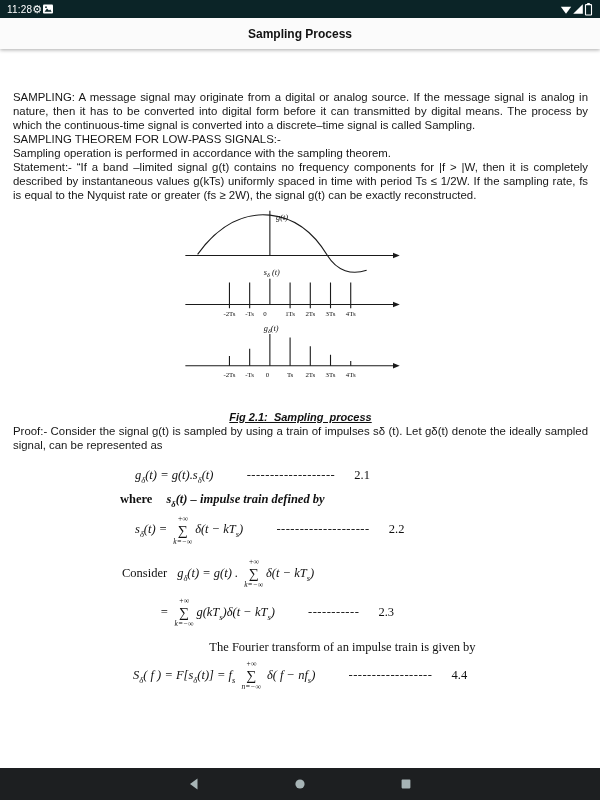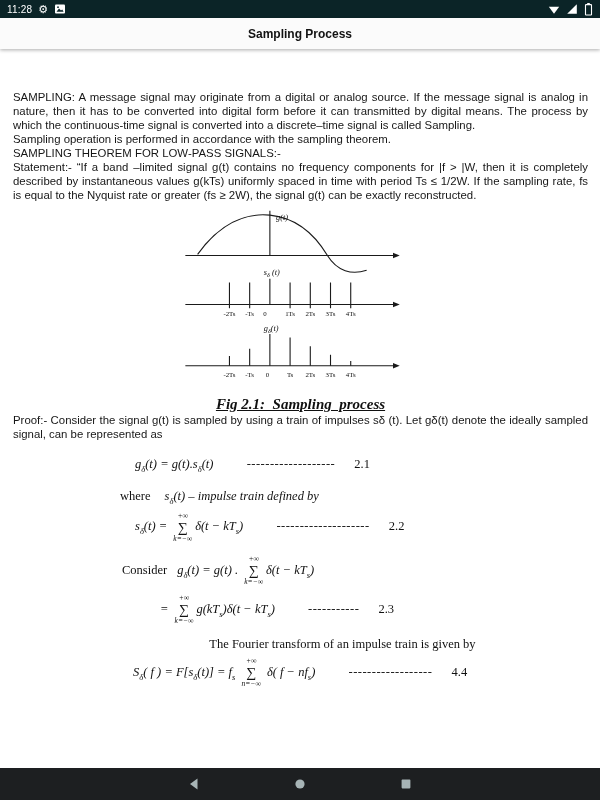--- a/index.html
+++ b/index.html
@@ -1,56 +1,56 @@
 <!DOCTYPE html>
 <html><head>
 <meta charset="utf-8">
 <style>
   html,body{margin:0;padding:0;}
   body{width:600px;height:800px;background:#e9e9e9;font-family:"Liberation Sans",sans-serif;}
   .screen{position:relative;width:600px;height:800px;background:#fff;display:flex;flex-direction:column;overflow:hidden;}
 
   
   .status-bar{flex:0 0 18px;height:18px;background:#0b2427;color:#fff;display:flex;align-items:center;justify-content:space-between;padding:0 7px;}
-  .sb-group{display:flex;align-items:center;gap:6px;}
+  .sb-group{display:flex;align-items:center;gap:0;}
   .sb-time{font-size:10px;letter-spacing:.2px;}
   .gear{font-size:11px;line-height:1;color:#fff;}
   .sb-ic{display:block;}
 
   
   .title-bar{flex:0 0 31px;height:31px;background:#fbfbfb;display:flex;align-items:center;justify-content:center;box-shadow:0 1.5px 3.5px rgba(0,0,0,.30);position:relative;z-index:3;}
   .title-bar .t{font-size:12px;font-weight:700;color:#121212;}
 
   
   .content{flex:1;padding:41px 12px 12px 13px;color:#161616;font-size:11.4px;line-height:1.23;overflow:hidden;background:#fff;}
   p.para{margin:0;}
   .j{text-align:justify;}
   .mt-p2{margin-top:14px;}
   .mt-h3{margin-top:18px;}
   .mt-st{margin-top:2px;}
 
   
   .fig{margin:7px auto 0;width:245px;text-align:left;}
   .fig svg{display:block;}
-  .fig-cap{margin-top:9px;text-align:center;font-family:Liberation Serif, serif;font-size:15px;font-weight:700;font-style:italic;color:#101010;}
+  .fig-cap{margin-top:25px;text-align:center;font-family:Liberation Sans, sans-serif;font-size:11px;font-weight:700;font-style:italic;color:#101010;}
   .fig-cap .cap{text-decoration:underline;white-space:pre;}
 
   
   .proof{margin-top:34px;}
   .eqrow{font-family:"Liberation Serif",serif;font-size:12.5px;color:#101010;}
   .eqrow .m{font-style:italic;}
   .eqrow sub{font-size:8.5px;font-style:italic;}
   .eqrow .word{font-style:normal;}
   .eqrow .dash{font-style:normal;letter-spacing:.5px;margin-left:30px;}
   .eqrow .num{font-style:normal;margin-left:16px;}
   .sigma{display:inline-flex;flex-direction:column;align-items:center;vertical-align:middle;line-height:1;margin:0 3px;font-style:normal;}
   .sigma .lim{font-size:7.5px;line-height:1.15;font-style:italic;}
   .sigma .sym{font-size:14px;line-height:1;}
   .ind-e21{margin-left:122px;margin-top:16px;}
-  .ind-where{margin-left:107px;margin-top:15px;}
+  .ind-where{margin-left:107px;margin-top:7px;font-weight:bold;}
   .ind-e22{margin-left:122px;margin-top:6px;}
   .ind-thf{margin-left:109px;margin-top:12px;}
   .ind-e23{margin-left:147px;margin-top:8px;}
   .ind-fou{margin-left:84px;margin-top:11px;text-align:center;}
   .ind-e24{margin-left:120px;margin-top:5px;}
   .gap-s{display:inline-block;width:10px;}
   .gap-m{display:inline-block;width:14px;}
 
   
   .nav-bar{flex:0 0 32px;height:32px;background:#1d1f21;display:flex;align-items:center;justify-content:center;gap:86px;}
@@ -86,23 +86,23 @@
   </div>
 
   <div class="title-bar">
     <span class="t">Sampling Process</span>
   </div>
 
   <div class="content">
 
     <p class="para j">SAMPLING: A message signal may originate from a digital or analog source. If the message signal is analog in nature, then it has to be converted into digital form before it can transmitted by digital means. The process by which the continuous-time signal is converted into a discrete–time signal is called Sampling.</p>
 
+    <p class="para mt-h3">SAMPLING THEOREM FOR LOW-PASS SIGNALS:-</p>
+
     <p class="para mt-p2">Sampling operation is performed in accordance with the sampling theorem.</p>
-
-    <p class="para mt-h3">SAMPLING THEOREM FOR LOW-PASS SIGNALS:-</p>
     <p class="para j mt-st">Statement:- “If a band –limited signal g(t) contains no frequency components for |f &gt; |W, then it is completely described by instantaneous values g(kTs) uniformly spaced in time with period Ts ≤ 1/2W. If the sampling rate, fs is equal to the Nyquist rate or greater (fs ≥ 2W), the signal g(t) can be exactly reconstructed.</p>
 
     <div class="fig">
       <svg viewBox="0 0 200 144" width="245">
         <g stroke="#1a1a1a" stroke-width="0.9" fill="none">
 
           <line x1="6" y1="38" x2="176" y2="38"></line>
           <line x1="75" y1="1.5" x2="75" y2="38"></line>
           <path d="M 16 37 C 34 12 55 3 75 5 C 95 7 110 18 122 38 C 130 51 142 54 154 50"></path>
 

